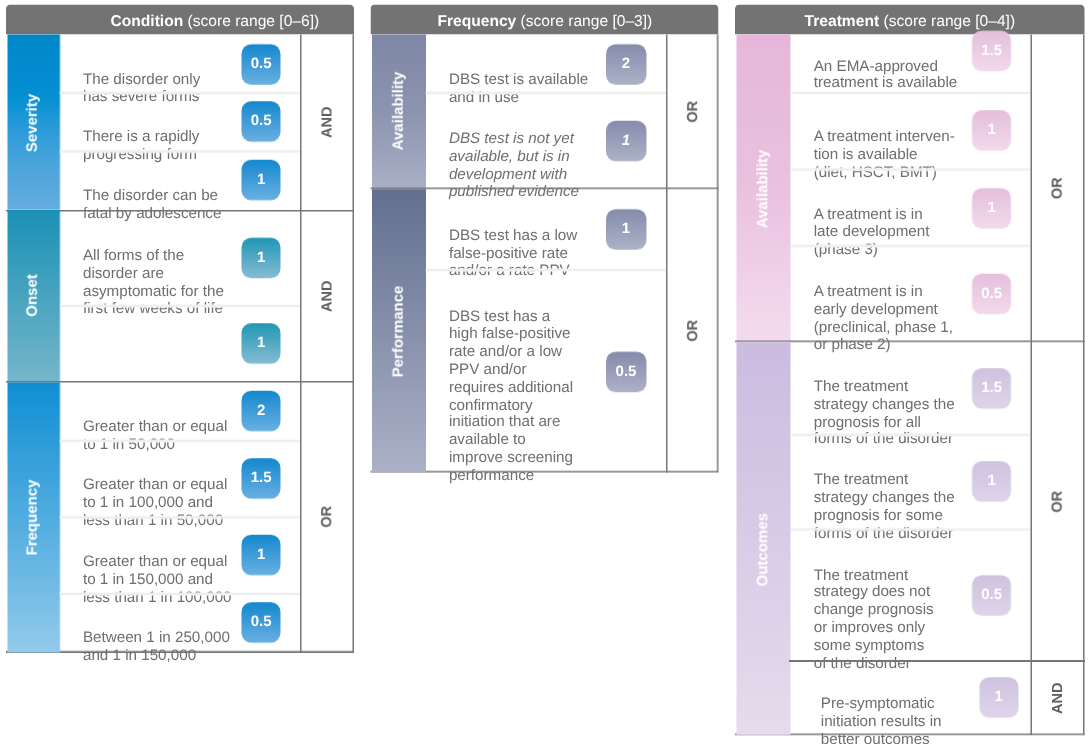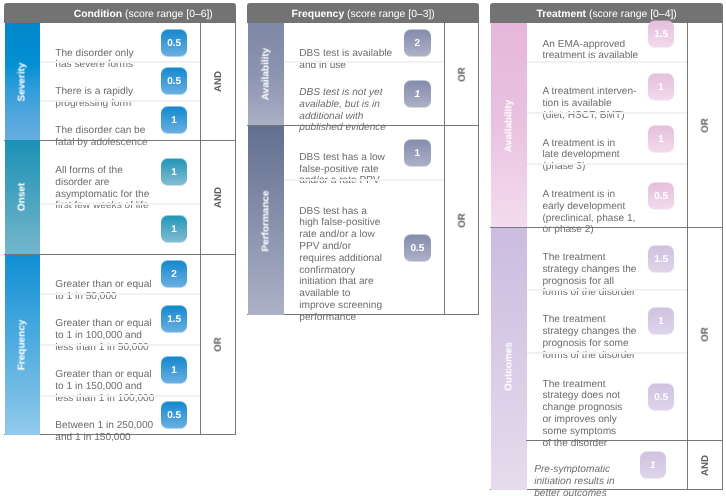--- a/index.html
+++ b/index.html
@@ -204,21 +204,21 @@
 </div>
 <div class="badge" style="background:linear-gradient(180deg, #858cac 0%, #adb2c8 100%);left:104.8px;">
         <span>2</span>
       </div>
 </div>
 <div class="rdiv" style="left:36.7px;top:58.6px;width:160px;"></div>
 <div class="row" style="left:52.1px;top:59.6px;width:144.6px;height:63.5px;font-style:italic;">
 <div class="row-text">
 <div>DBS test is not yet</div>
 <div>available, but is in</div>
-<div>additional with</div>
+<div>development with</div>
 <div>published evidence</div>
 </div>
 <div class="badge" style="background:linear-gradient(180deg, #858cac 0%, #adb2c8 100%);left:104.8px;">
         <span>1</span>
       </div>
 </div>
 <div class="gdiv" style="left:0px;top:122.6px;width:232.1px;"></div>
 <div class="band" style="left:1px;top:123.1px;width:35.7px;height:189.6px;background:linear-gradient(180deg, #626f8f 0%, #acb1c7 100%);">
 <span class="band-label" style="transform:translate(-50%,-50%) translateY(0px) rotate(-90deg);">Performance</span>
 </div>
@@ -351,21 +351,21 @@
 <div>of the disorder</div>
 </div>
 <div class="badge" style="background:linear-gradient(180deg, #cfc2e0 0%, #ded5ea 100%);left:105.4px;">
         <span>0.5</span>
       </div>
 </div>
 <div class="gdiv" style="left:35.8px;top:437.2px;width:197px;"></div>
 <div class="logic" style="left:198.2px;top:437.7px;width:34.6px;height:49.9px;">
 <span>AND</span>
 </div>
-<div class="row" style="left:44px;top:437.7px;width:144.9px;height:49.9px;font-style:italic;">
+<div class="row" style="left:57px;top:437.7px;width:144.9px;height:49.9px;">
 <div class="row-text">
 <div>Pre-symptomatic</div>
 <div>initiation results in</div>
 <div>better outcomes</div>
 </div>
 <div class="badge" style="background:linear-gradient(180deg, #cfc2e0 0%, #ded5ea 100%);left:105.4px;">
         <span>1</span>
       </div>
 </div>
 <div class="vdiv" style="left:197.2px;top:20.5px;height:467.1px;"></div>

